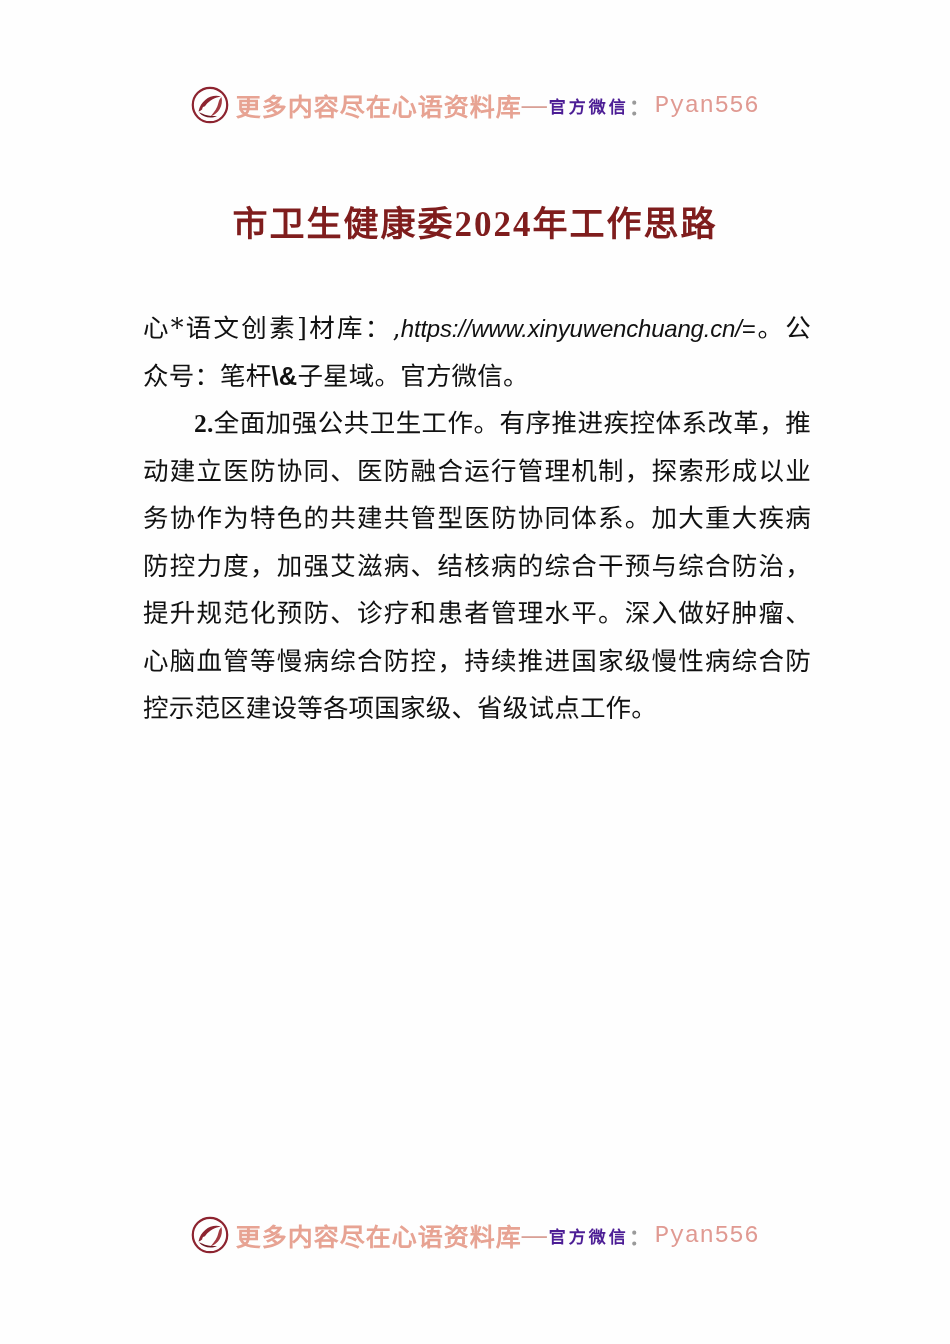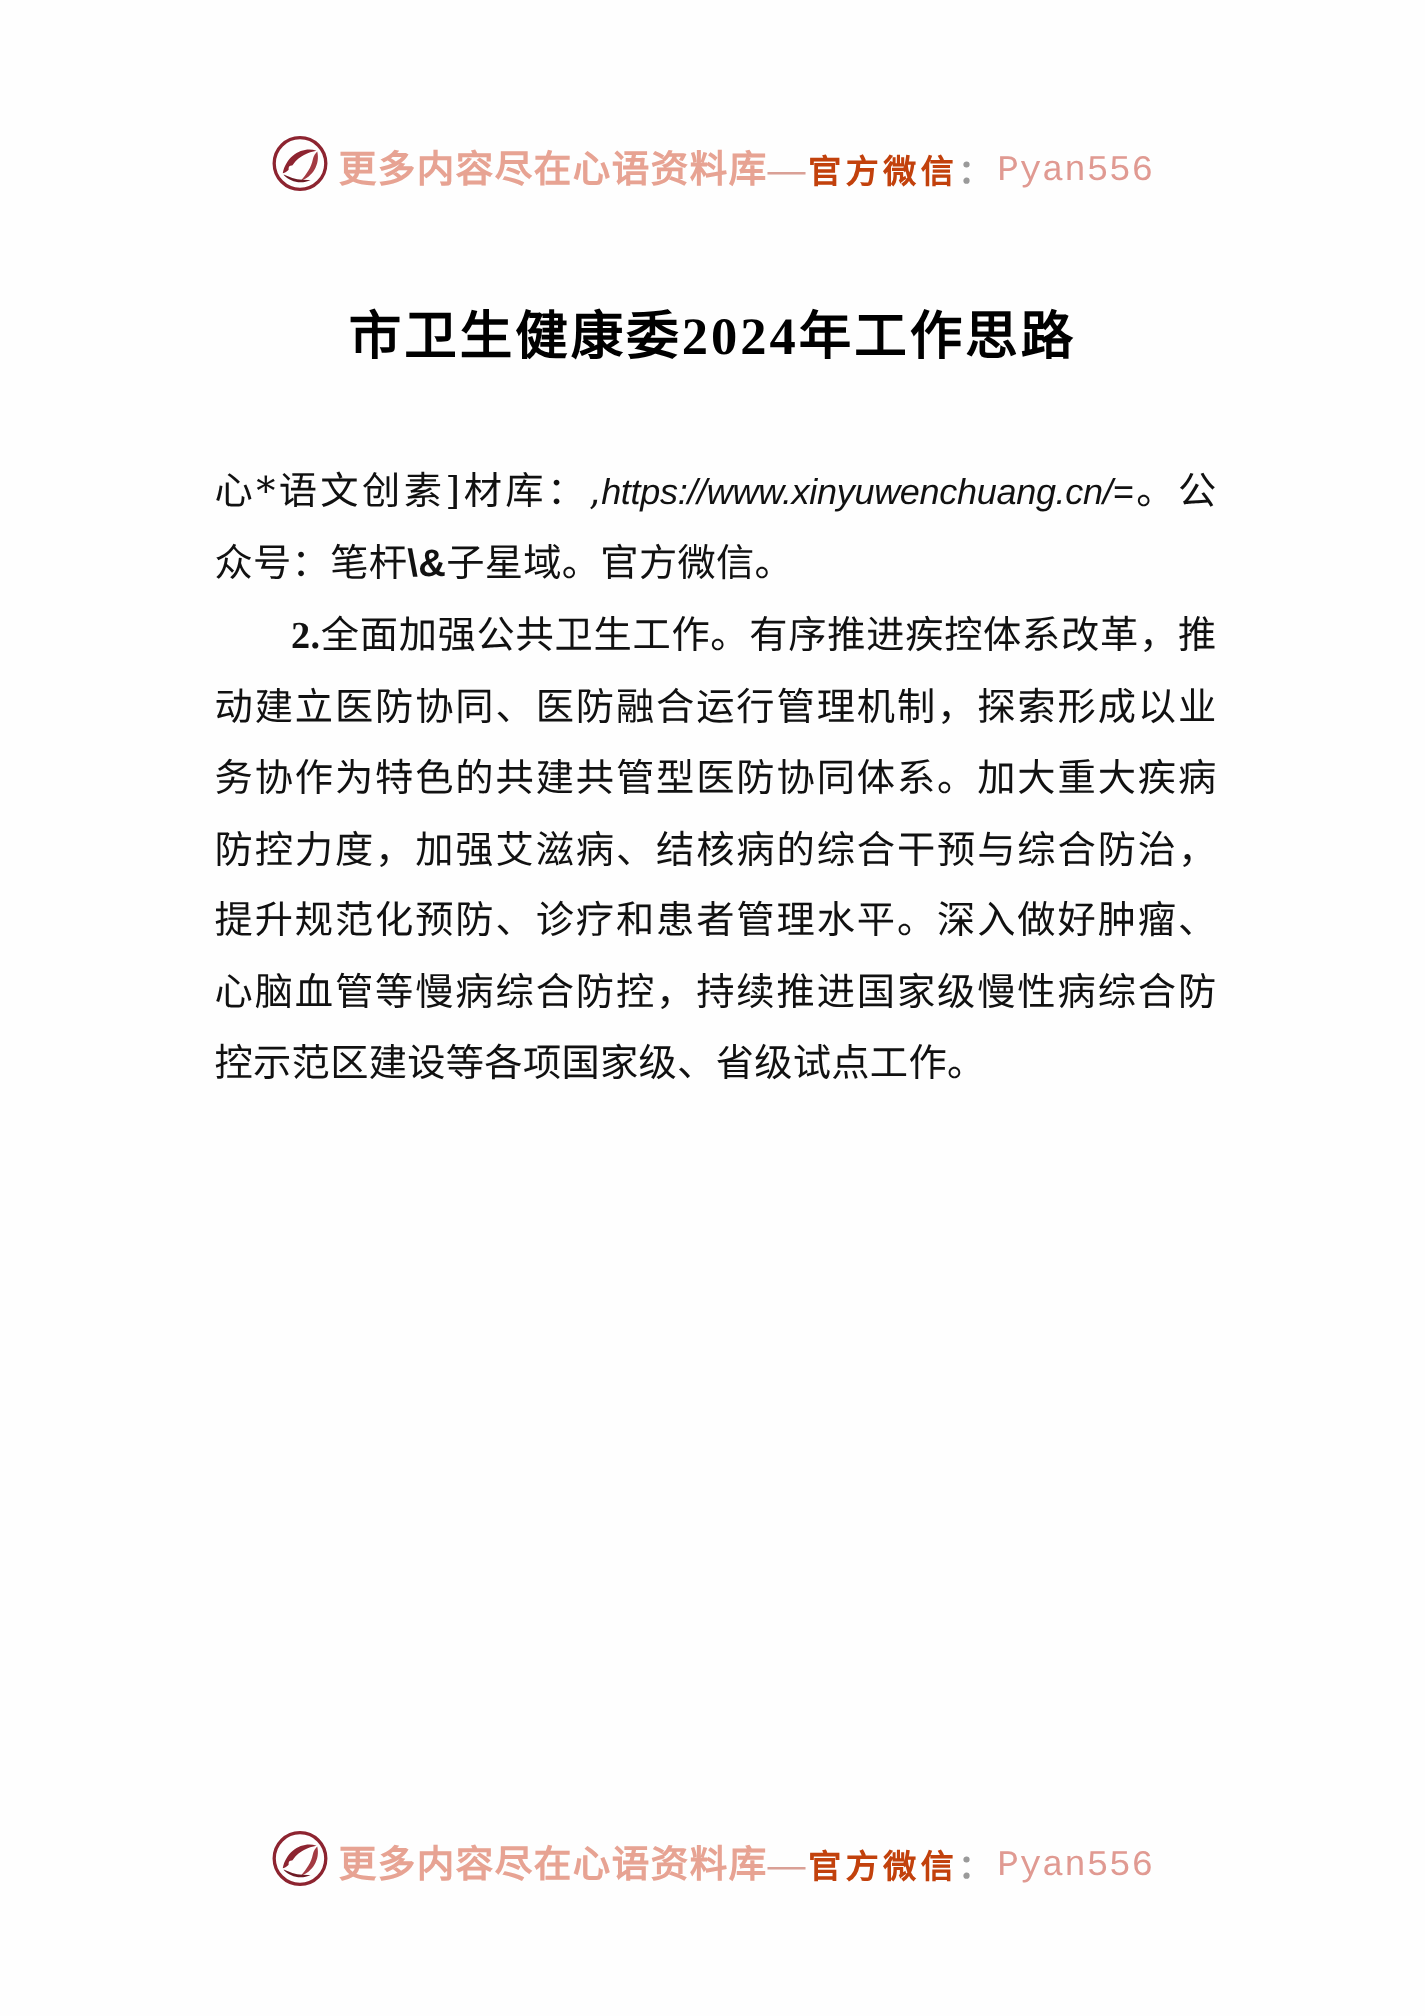--- a/index.html
+++ b/index.html
@@ -23,21 +23,21 @@
     background: #fefefe;
   }
 
   
   .watermark {
     position: absolute;
     left: 0;
     width: 950px;
     height: 46px;
     display: flex;
-    align-items: flex-end;
+    align-items: center;
     justify-content: center;
     gap: 0px;
     white-space: nowrap;
     user-select: none;
   }
   .watermark-top { top: 82px; }
   .watermark-bottom { top: 1212px; }
 
   .wm-logo {
     position: relative;
@@ -57,22 +57,22 @@
   }
   .wm-dash {
     font-size: 25px;
     font-weight: 700;
     color: #d9a096;
     letter-spacing: 0;
   }
   .wm-label {
     font-family: "Liberation Serif", "DejaVu Serif", serif;
     font-weight: 700;
-    font-size: 22px;
-    color: #c2410c;
+    font-size: 17px;
+    color: #4c1d95;
     letter-spacing: 3px;
     margin-left: 2px;
   }
   .wm-colon {
     font-size: 22px;
     color: #9a9a9a;
     font-weight: 700;
   }
   .wm-handle {
     font-family: Liberation Mono, monospace;
@@ -86,21 +86,21 @@
   .doc-title {
     position: absolute;
     top: 172px;
     left: 0;
     width: 950px;
     text-align: center;
     font-family: "Liberation Serif", "DejaVu Serif", serif;
     font-weight: 700;
     font-size: 35px;
     letter-spacing: 2px;
-    color: #000000;
+    color: #7f1d1d;
   }
 
   
   .body-block {
     position: absolute;
     top: 305px;
     left: 143px;
     width: 668px;
   }
   p.para {

